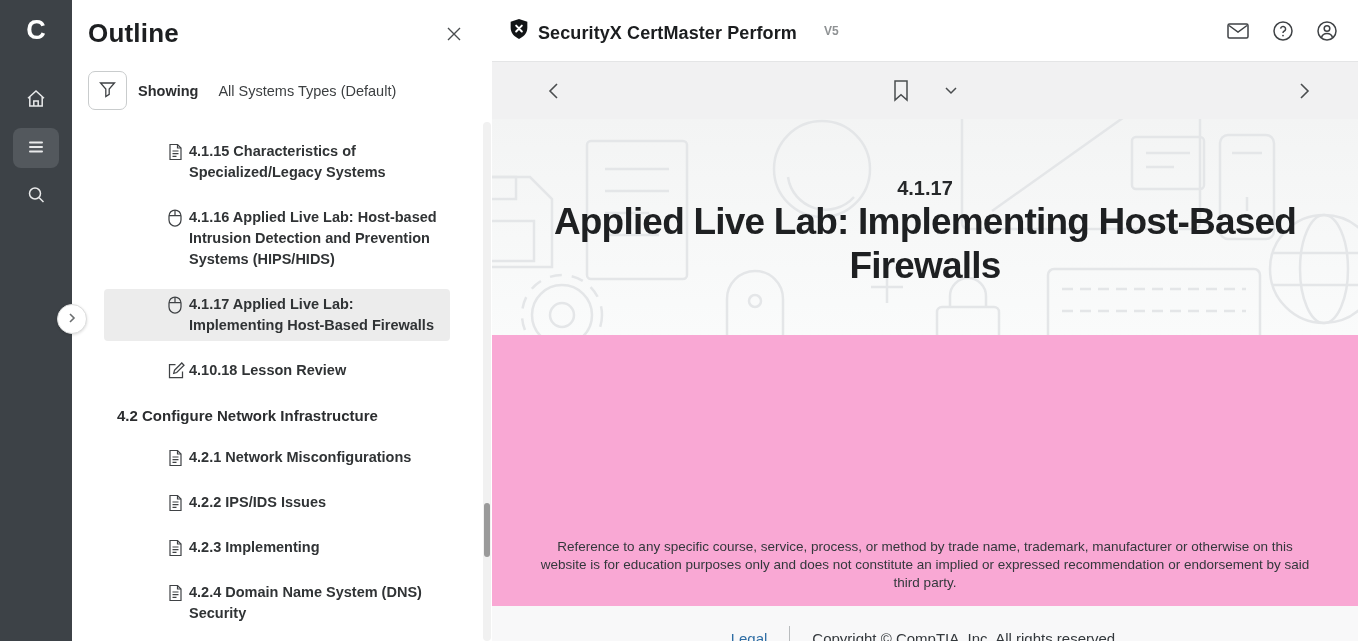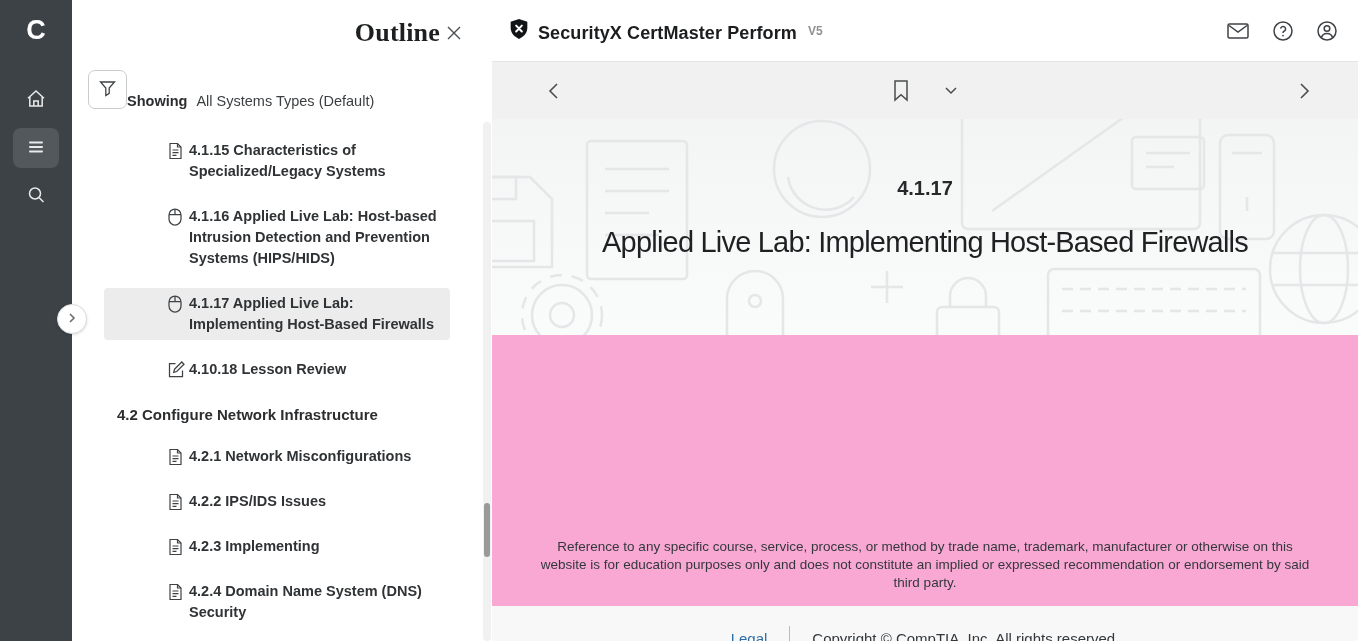--- a/index.html
+++ b/index.html
@@ -14,25 +14,25 @@
     display:flex; align-items:center; justify-content:center; cursor:pointer; }
   .rail-items { margin-top:30px; display:flex; flex-direction:column; gap:8px; }
   .rail-btn { width:46px; height:40px; display:flex; align-items:center; justify-content:center;
     background:transparent; border:none; border-radius:8px; cursor:pointer; }
   .rail-btn.active { background:#53585d; }
   .rail-btn svg { stroke:#e9eaeb; }
 
   
   .panel { width:420px; background:#fff; position:relative; flex-shrink:0; display:flex;
     flex-direction:column; }
-  .panel-head { display:flex; align-items:center; justify-content:flex-end;
-    padding:18px 24px 0 16px;font-family:Liberation Serif, serif; }
+  .panel-head { display:flex; align-items:center; justify-content:space-between;
+    padding:18px 24px 0 16px; }
   .panel-title { font-size:26px; font-weight:700; color:#1d1f21; letter-spacing:.2px; }
   .close-btn { background:none; border:none; cursor:pointer; padding:4px; line-height:0; }
-  .filter-row { display:flex; align-items:flex-end; margin:22px 0 0 16px; }
+  .filter-row { display:flex; align-items:center; margin:22px 0 0 16px; gap:11px; }
   .filter-btn { width:39px; height:39px; border:1px solid #c9cccd; border-radius:7px;
     background:#fff; cursor:pointer; display:flex; align-items:center; justify-content:center; }
   .showing { font-size:14.5px; font-weight:700; color:#2b2d2f; }
   .filter-value { font-size:14.5px; color:#3c3f41; margin-left:9px; }
 
   .outline-list { margin-top:26px; overflow:hidden; flex:1; }
   .ol-item { display:flex; align-items:flex-start; margin:0 42px 14px 32px;
     padding:5px 12px 5px 64px; border-radius:4px; cursor:pointer; position:relative; }
   .ol-item.selected { background:#ececec; }
   .ol-icon { position:absolute; left:64px; top:7px; line-height:0; }
@@ -50,37 +50,37 @@
   .collapse-toggle { position:absolute; left:-15px; top:304px; width:30px; height:30px;
     background:#fff; border:1px solid #dcdddd; border-radius:50%; cursor:pointer; z-index:6;
     box-shadow:0 1px 3px rgba(0,0,0,.15); display:flex; align-items:center; justify-content:center; }
 
   
   .main { flex:1; display:flex; flex-direction:column; box-shadow:-1px 0 0 #e3e3e3; }
   .main-header { height:62px; background:#fff; border-bottom:1px solid #e4e5e6;
     display:flex; align-items:center; justify-content:space-between; padding:0 18px 0 17px; }
   .brand { display:flex; align-items:center; gap:9px; }
   .brand-title { font-size:18px; font-weight:700; color:#1b1d1f; letter-spacing:.1px;margin-top:6px; }
-  .brand-ver { font-size:12px; font-weight:700; color:#8f9294; margin-left:2px; }
+  .brand-ver { font-size:12px; font-weight:700; color:#8f9294; margin-left:18px; }
   .header-actions { display:flex; align-items:center; gap:18px; }
   .icon-btn { background:none; border:none; cursor:pointer; line-height:0; padding:2px; }
   .icon-btn svg { stroke:#3f4245; }
 
   .toolbar { height:57px; background:#f1f1f2; display:flex; align-items:center;
     position:relative; }
   .nav-prev { position:absolute; left:48px; } .nav-next { position:absolute; right:40px; }
   .nav-btn { background:none; border:none; cursor:pointer; padding:6px; line-height:0; }
   .bm-group { margin:0 auto; display:flex; align-items:center; gap:22px; }
 
   .hero { height:216px; position:relative; overflow:hidden;
     background:linear-gradient(180deg,#f3f4f4 0%,#f7f8f8 55%,#fafbfb 100%); }
   .hero-bg { position:absolute; inset:0; }
   .hero-text { position:relative; z-index:2; text-align:center; padding-top:58px; }
   .lesson-number { font-size:20px; font-weight:700; color:#26282a; }
-  .lesson-title { margin-top:20px; font-size:29px; font-weight:400; color:#1e2022;
+  .lesson-title { font-size:37px; font-weight:700; color:#1e2022;
     letter-spacing:-.8px; line-height:44px; }
 
   .content-body { flex:1; background:#f9a8d4; }
   .disclaimer { margin:203px auto 0; width:782px; text-align:center; font-size:13.5px;
     color:#33383c; line-height:18px; }
 
   .footer { height:35px; background:#f8f8f9; display:flex; justify-content:center;
     align-items:flex-start; padding-top:24px; gap:0; }
   .legal-link { color:#2e6da4; font-size:15px; text-decoration:none; cursor:pointer; }
   .foot-sep { width:1px; height:24px; background:#b9bcbe; margin:-4px 22px 0 22px; }

